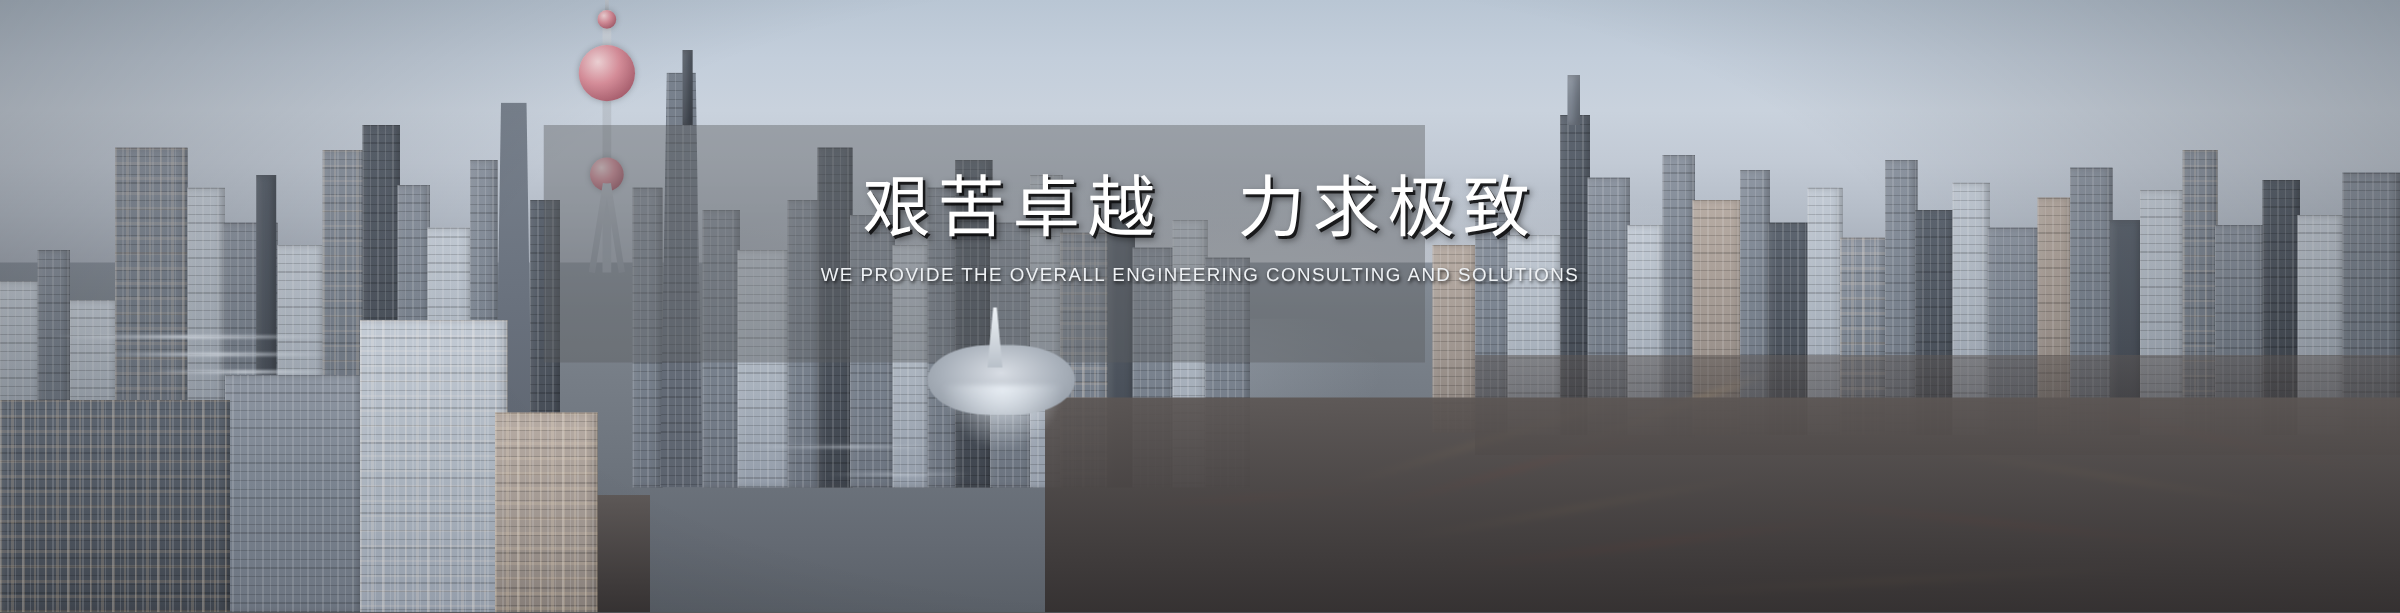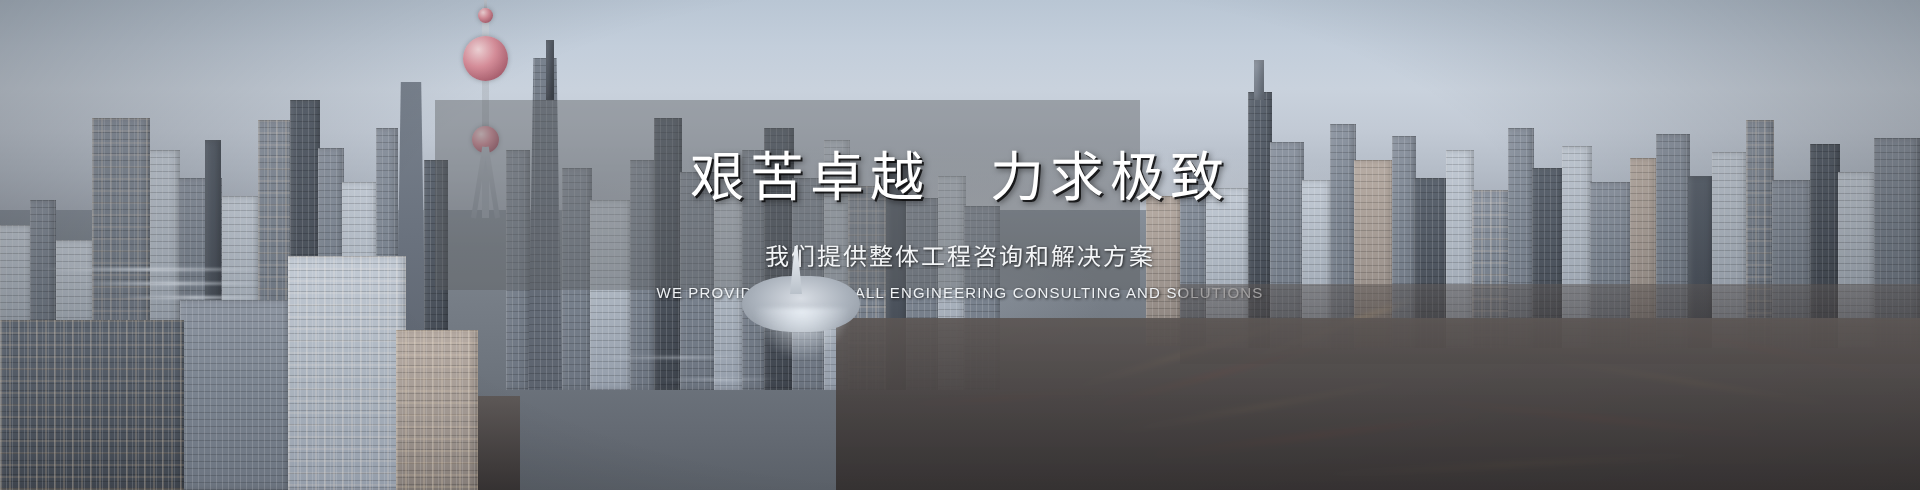--- a/index.html
+++ b/index.html
@@ -177,21 +177,21 @@
     pointer-events: none;
   }
 
   .headline {
     font-family: "Liberation Serif", "DejaVu Serif", serif;
     font-size: 54px;
     line-height: 1.18;
     font-weight: 400;
     color: #ffffff;
     letter-spacing: 6px;
-    margin: 47px 0 0 0;
+    margin: 36px 0 0 0;
     text-shadow:
       2px 2px 0 rgba(10,10,12,.85),
       3px 3px 6px rgba(0,0,0,.55);
     white-space: pre;
   }
 
   .sub-cn {
     font-family: "Liberation Sans", "DejaVu Sans", sans-serif;
     font-size: 24px;
     font-weight: 500;
@@ -451,17 +451,16 @@
     <div class="trail gold" style="left:1230px; top:330px; width:190px; height:3px; transform: rotate(-20deg);"></div>
     <div class="trail red" style="left:900px;  top:396px; width:210px; height:4px; transform: rotate(-4deg); opacity:.6;"></div>
   </div>
 
   <div class="vignette"></div>
 
   <div class="overlay-panel"></div>
 
   <div class="caption-block">
     <h1 class="headline">艰苦卓越　力求极致</h1>
-    <p class="sub-cn">我们提供整体工程咨询和解决方案</p>
     <p class="sub-en">WE PROVIDE THE OVERALL ENGINEERING CONSULTING AND SOLUTIONS</p>
   </div>
 
 </div>
 
 </body></html>

